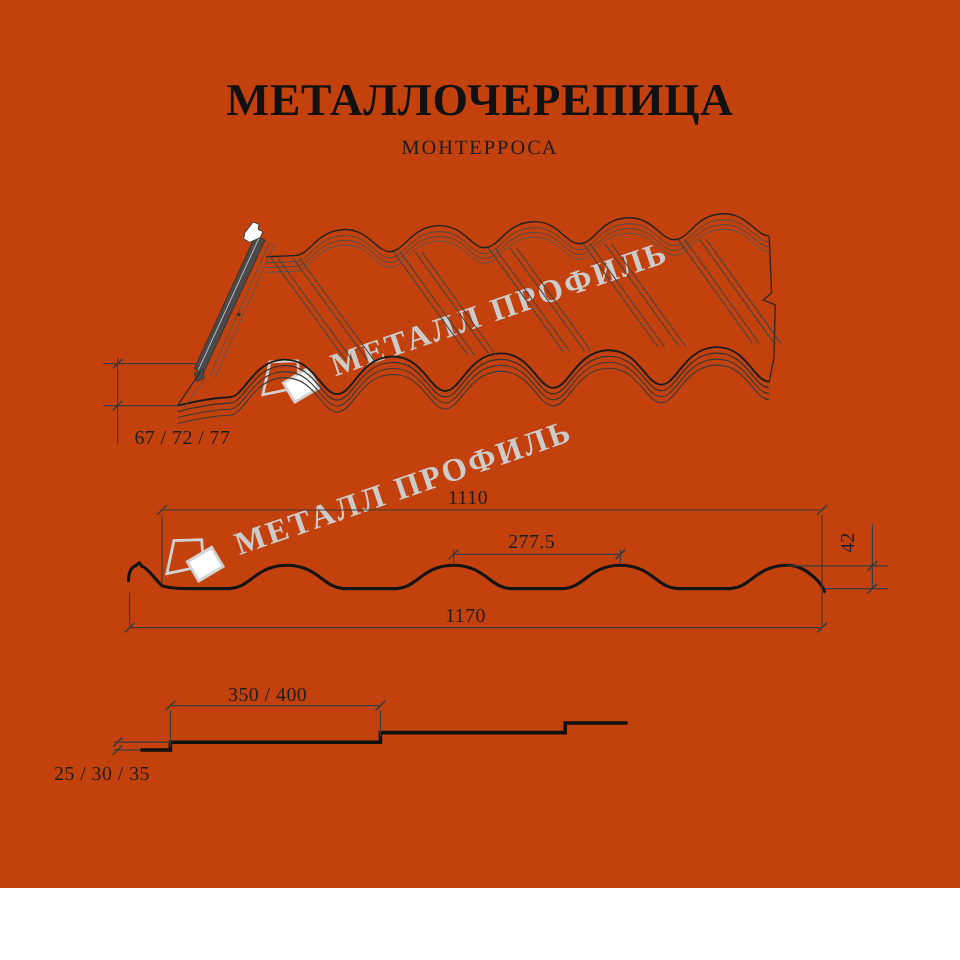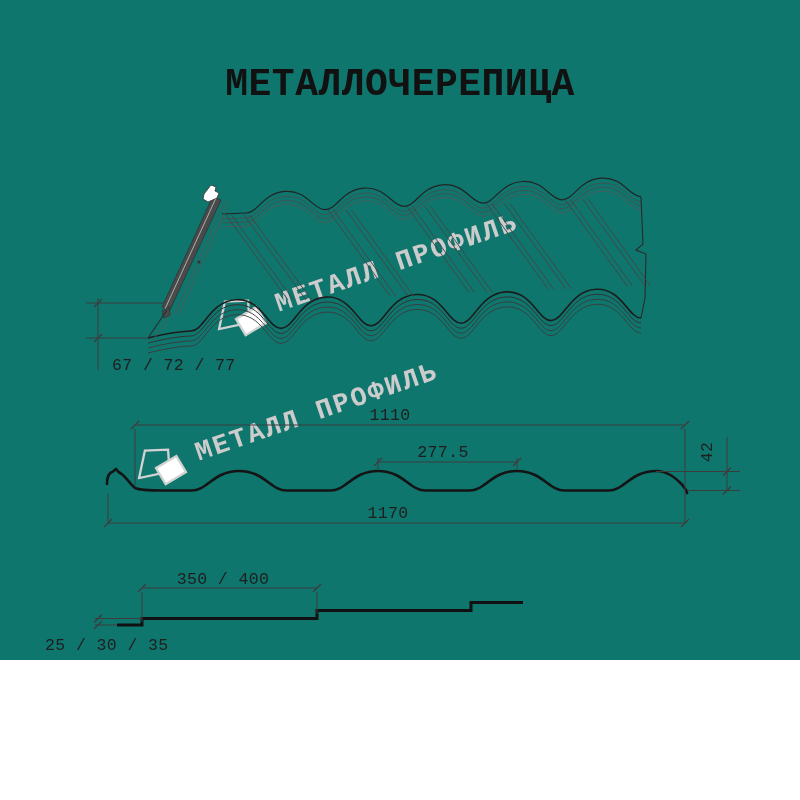--- a/index.html
+++ b/index.html
@@ -1,35 +1,36 @@
 <!DOCTYPE html>
 <html><head>
 <meta charset="utf-8">
 <style>
   html,body{margin:0;padding:0;background:#fff;}
-  .page{position:relative;width:800px;height:660px;background:#0f766e;overflow:hidden;
-        font-family:Liberation Mono, monospace;}
+  .page{position:relative;width:800px;height:740px;background:#c2410c;overflow:hidden;
+        font-family:Liberation Serif, serif;}
   .header{position:absolute;left:0;top:64px;width:800px;text-align:center;z-index:3;}
   .title{font-size:38px;font-weight:bold;letter-spacing:.5px;color:#111;line-height:1.1;}
   .subtitle{margin-top:7px;font-size:17px;font-weight:normal;letter-spacing:1.6px;color:#1c1c1c;}
   .watermark{position:absolute;display:flex;align-items:center;gap:10px;z-index:1;
              transform:rotate(-19deg);transform-origin:left center;white-space:nowrap;}
   .watermark span{font-size:27px;font-weight:bold;letter-spacing:2px;color:#cccccc;}
   .wm-1{left:216px;top:303px;}
   .wm-2{left:136px;top:452px;}
   svg.drawing{position:absolute;left:0;top:0;z-index:2;}
   .dim-text{font-size:16.5px;fill:#1e1e1e;letter-spacing:.4px;}
 </style>
 </head>
 <body>
 
 <div class="page">
 
   <div class="header">
     <div class="title">МЕТАЛЛОЧЕРЕПИЦА</div>
+    <div class="subtitle">МОНТЕРРОСА</div>
   </div>
 
   <div class="watermark wm-1">
     <svg width="54" height="46" viewBox="0 0 56 46">
       <path d="M2,27 L17,2 L40,9 L34,31 Z" fill="none" stroke="#d2d2d2" stroke-width="2.4"></path>
       <path d="M22,23 L46,18 L50,37 L26,42 Z" fill="#ffffff" stroke="#d2d2d2" stroke-width="2.4"></path>
     </svg>
     <span>МЕТАЛЛ ПРОФИЛЬ</span>
   </div>
 

